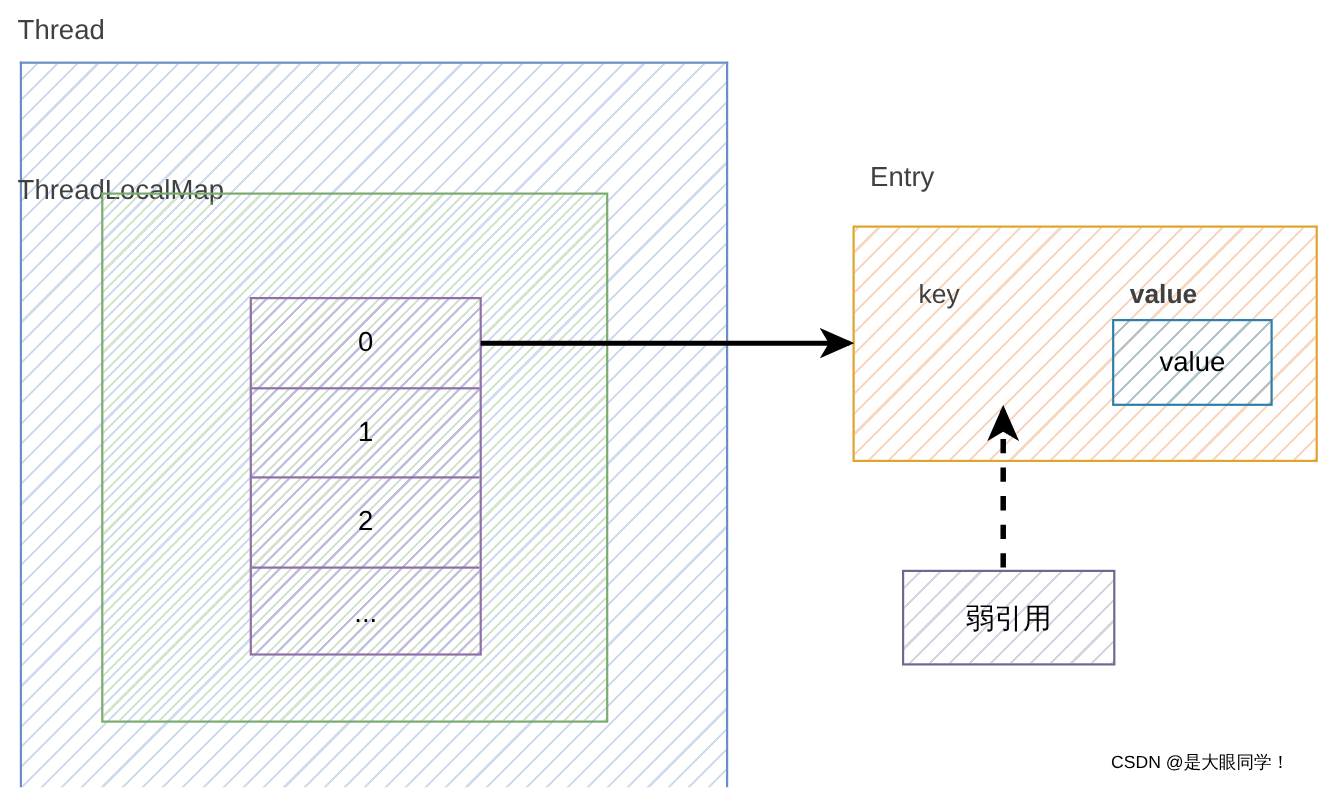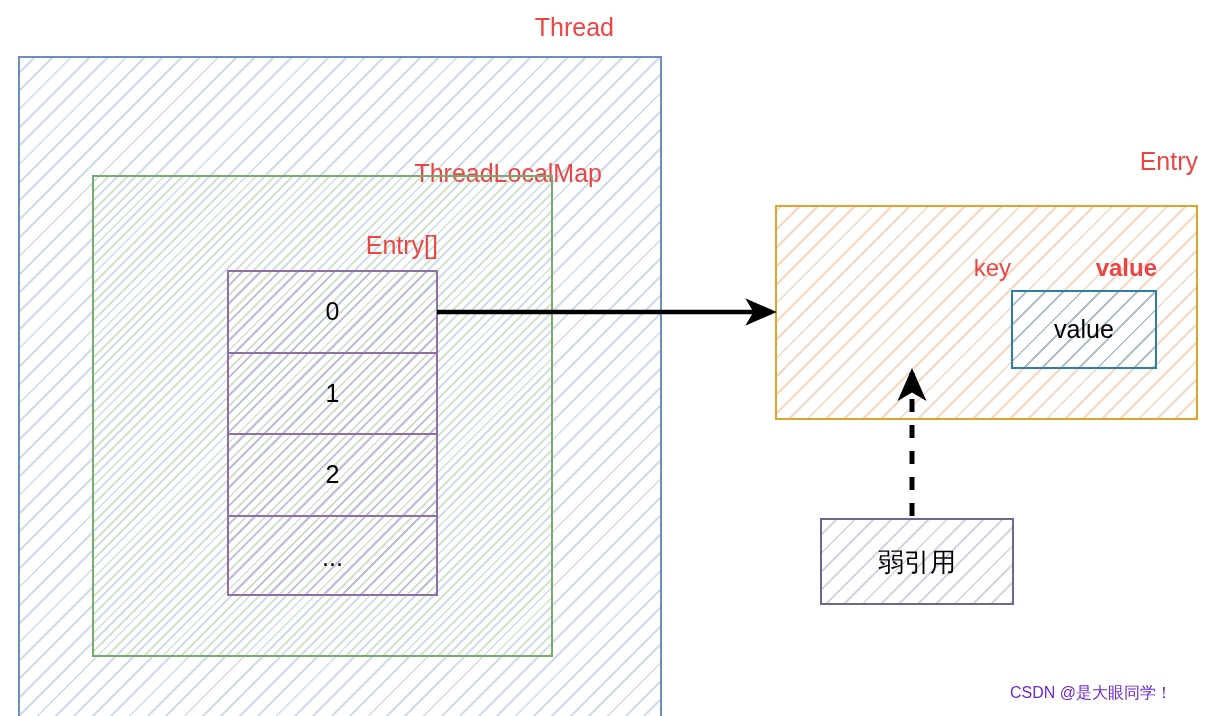--- a/index.html
+++ b/index.html
@@ -20,24 +20,25 @@
     overflow: hidden;
   }
 
   
   .box {
     position: absolute;
     box-sizing: border-box;
   }
   .label {
     position: absolute;
-    color: #ef4444;
+    color: #404040;
     font-weight: 400;
     white-space: nowrap;
-    text-align: right;
+    text-align: left;
+    padding-left: 16px;
   }
 
   
   .hatch-blue {
     background-image: repeating-linear-gradient(
       -45deg,
       rgba(168,193,226,0.55) 0px,
       rgba(168,193,226,0.55) 2px,
       rgba(255,255,255,0) 2px,
       rgba(255,255,255,0) 13px
@@ -179,39 +180,38 @@
     left: 0; top: 0;
     width: 1213px; height: 716px;
     pointer-events: none;
   }
 
   
   #watermark {
     position: absolute;
     left: 1010px;
     top: 683px;
-    color: #6d28d9;
+    color: #000000;
     font-size: 16px;
     white-space: nowrap;
   }
 </style>
 </head>
 <body>
 
 <div id="canvas">
 
   <div class="label" id="thread-title">Thread</div>
 
   <div class="box hatch-blue" id="thread-box"></div>
 
   <div class="label" id="tlm-title">ThreadLocalMap</div>
 
   <div class="box hatch-green" id="threadlocalmap-box"></div>
 
-  <div class="label" id="entryarr-title">Entry[]</div>
 
   <div class="box hatch-purple" id="entry-array-box">
     <div class="array-cell">0</div>
     <div class="array-cell">1</div>
     <div class="array-cell">2</div>
     <div class="array-cell">...</div>
   </div>
 
   <div class="label" id="entry-title">Entry</div>
 

